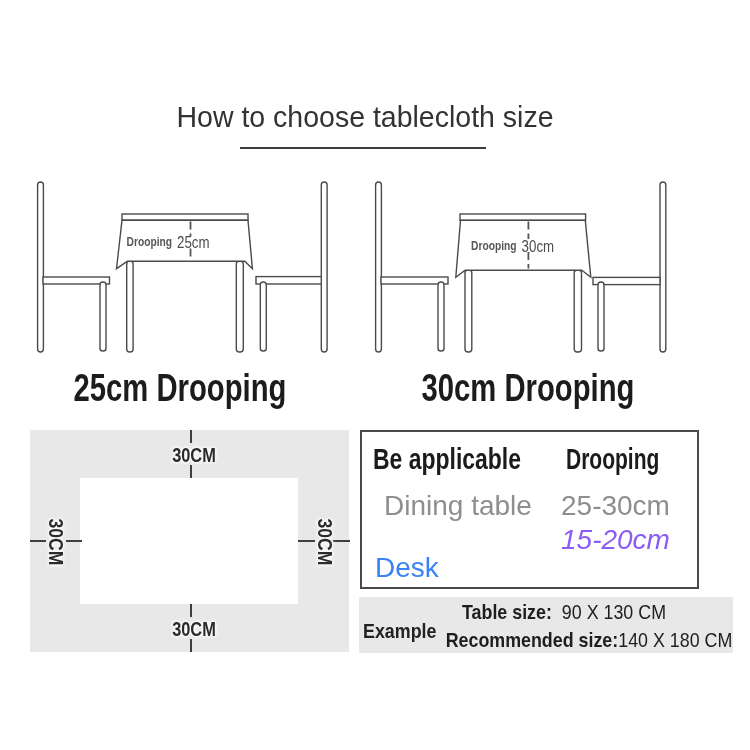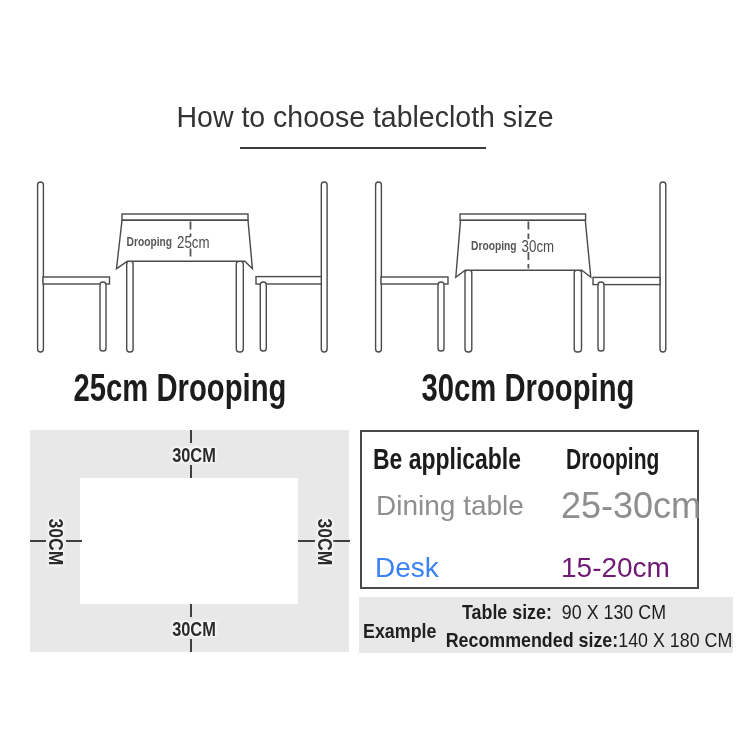--- a/index.html
+++ b/index.html
@@ -110,27 +110,27 @@
 <div class="abs" style="left:56px;top:541.5px;font-size:21px;font-weight:700;color:#2b2b2b;transform:translate(-50%,-50%) rotate(90deg) scaleX(0.84);text-shadow:0 0 4px #fff,0 0 4px #fff,0 0 6px #fff;">30CM</div>
 
 <div class="abs" style="left:325px;top:541.5px;font-size:21px;font-weight:700;color:#2b2b2b;transform:translate(-50%,-50%) rotate(90deg) scaleX(0.84);text-shadow:0 0 4px #fff,0 0 4px #fff,0 0 6px #fff;">30CM</div>
 
 <div class="abs" style="left:360px;top:430px;width:335px;height:155px;border:2px solid #4a4a4a;background:#fff;"></div>
 
 <div class="abs" style="left:373px;top:443px;font-size:30px;line-height:32px;font-weight:700;color:#1b1b1b;transform:scaleX(0.765);transform-origin:left center;">Be applicable</div>
 
 <div class="abs" style="left:566px;top:443px;font-size:30px;line-height:32px;font-weight:700;color:#1b1b1b;transform:scaleX(0.7);transform-origin:left center;">Drooping</div>
 
-<div class="abs" style="left:376px;top:490px;font-size:28px;line-height:32px;color:#8e8e8e;">Dining table</div>
+<div class="abs" style="left:384px;top:490px;font-size:28px;line-height:32px;color:#8e8e8e;">Dining table</div>
 
-<div class="abs" style="left:561px;top:490px;font-size:36px;line-height:32px;color:#8e8e8e;">25-30cm</div>
+<div class="abs" style="left:561px;top:490px;font-size:28px;line-height:32px;color:#8e8e8e;">25-30cm</div>
 
 <div class="abs" style="left:375px;top:552px;font-size:28px;line-height:32px;color:#3b82f6;">Desk</div>
 
-<div class="abs" style="left:561px;top:552px;font-size:28px;line-height:32px;color:#701a75;">15-20cm</div>
+<div class="abs" style="left:561px;top:524px;font-size:28px;line-height:32px;color:#8b5cf6;font-style:italic;">15-20cm</div>
 
 <div class="abs" style="left:359px;top:597px;width:374px;height:56px;background:#e8e8e8;"></div>
 
 <div class="abs" style="left:363px;top:620px;font-size:21px;line-height:22px;font-weight:700;color:#222;transform:scaleX(0.85);transform-origin:left center;">Example</div>
 
 <div class="abs" style="left:564px;top:601px;font-size:21px;line-height:21px;color:#1e1e1e;transform:translateX(-50%) scaleX(0.85);"><b>Table size:</b>&nbsp; 90 X 130 CM</div>
 
 <div class="abs" style="left:589px;top:629px;font-size:21px;line-height:21px;color:#1e1e1e;transform:translateX(-50%) scaleX(0.85);"><b>Recommended size:</b>140 X 180 CM</div>
 
 </body></html>

